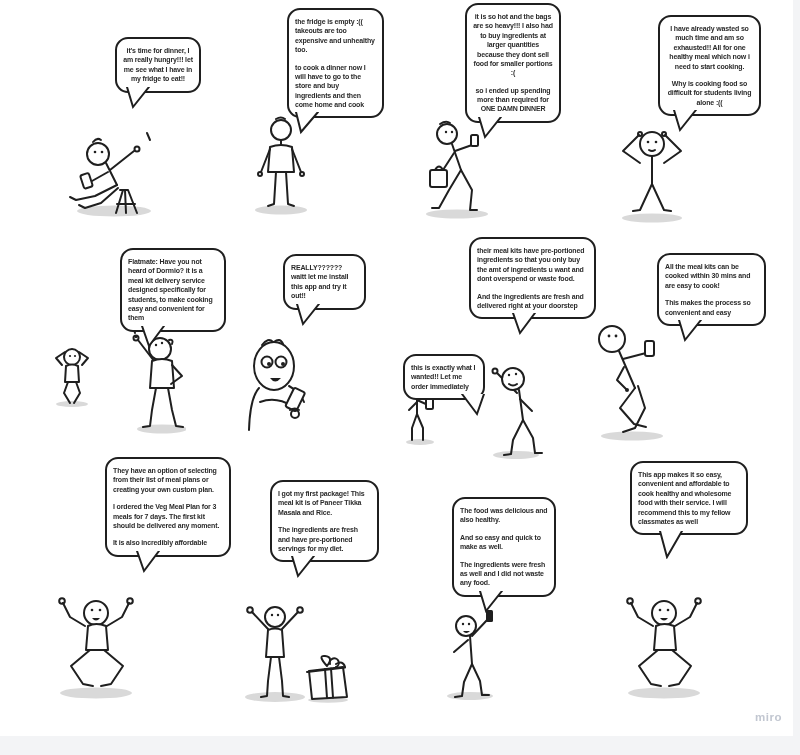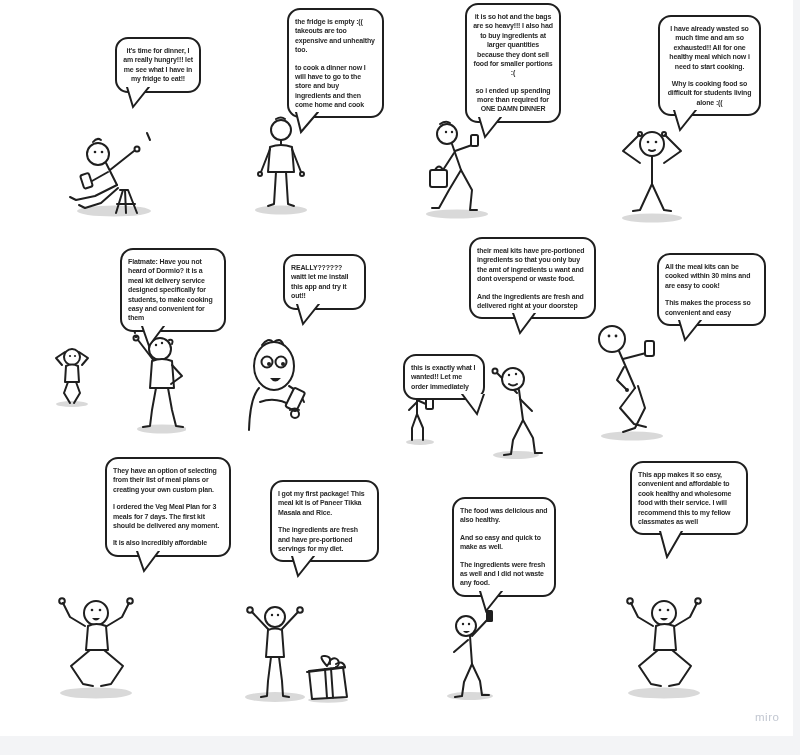--- a/index.html
+++ b/index.html
@@ -14,21 +14,21 @@
   .tail{position:absolute;bottom:-20px;}
   .tail.tall{bottom:-26px;}
   .tfill{fill:#fff;stroke:none;}
   .tline{fill:none;stroke:#1f1f1f;stroke-width:2;stroke-linecap:round;}
   .fig{position:absolute;z-index:1;}
   .fig .st{stroke:#1f1f1f;stroke-width:2;fill:none;stroke-linecap:round;stroke-linejoin:round;}
   .fig .wh{stroke:#1f1f1f;stroke-width:2;fill:#fff;stroke-linecap:round;stroke-linejoin:round;}
   .fig .sh{fill:#d9d9d9;stroke:none;}
   .fig .ink{fill:#1f1f1f;stroke:none;}
   .watermark{position:absolute;left:755px;top:711px;color:#c2c7d1;font-size:11.5px;
-             font-weight:normal;letter-spacing:.5px;z-index:3;}
+             font-weight:bold;letter-spacing:.5px;z-index:3;}
   .edge{position:absolute;background:#f3f4f6;z-index:0;}
   .edge-right{left:793px;top:0;width:7px;height:755px;}
   .edge-bottom{left:0;top:736px;width:800px;height:19px;}
 </style>
 </head>
 <body>
 
 <div class="stage">
 
   <div class="bubble center" style="left:115px;top:37px;width:86px;">

